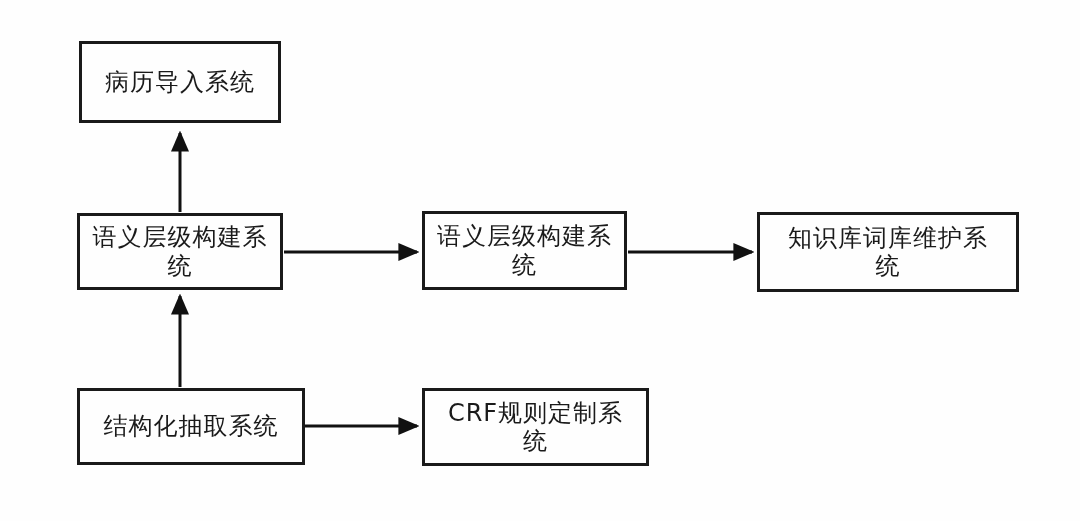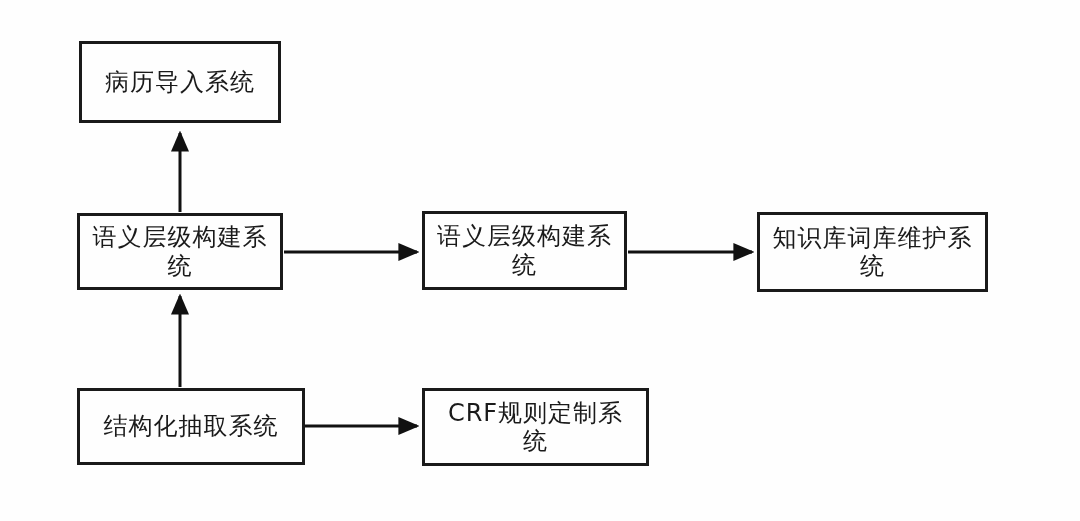--- a/index.html
+++ b/index.html
@@ -35,21 +35,21 @@
     color: #1a1a1a;
     font-size: 24px;
     line-height: 1.18;
     letter-spacing: 1px;
     white-space: pre-line;
   }
   #node-medical-record-import            { left: 79px;  top: 41px;  width: 202px; height: 82px; }
   #node-semantic-hierarchy-construction  { left: 77px;  top: 213px; width: 206px; height: 77px; }
   #node-structured-extraction            { left: 77px;  top: 388px; width: 228px; height: 77px; }
   #node-nlp-system                       { left: 422px; top: 211px; width: 205px; height: 79px; }
-  #node-kb-lexicon-maintenance           { left: 757px; top: 212px; width: 231px; height: 80px; }
+  #node-kb-lexicon-maintenance           { left: 757px; top: 212px; width: 262px; height: 80px; }
   #node-crf-rule-customization           { left: 422px; top: 388px; width: 227px; height: 78px; }
 </style>
 </head>
 <body>
 
 <div class="canvas">
 
   <svg class="arrow-layer" width="1080" height="521" viewBox="0 0 1080 521" xmlns="http://www.w3.org/2000/svg">
     <defs>
       <marker id="arrowhead" markerWidth="7" markerHeight="6" refX="6.2" refY="3" orient="auto">

